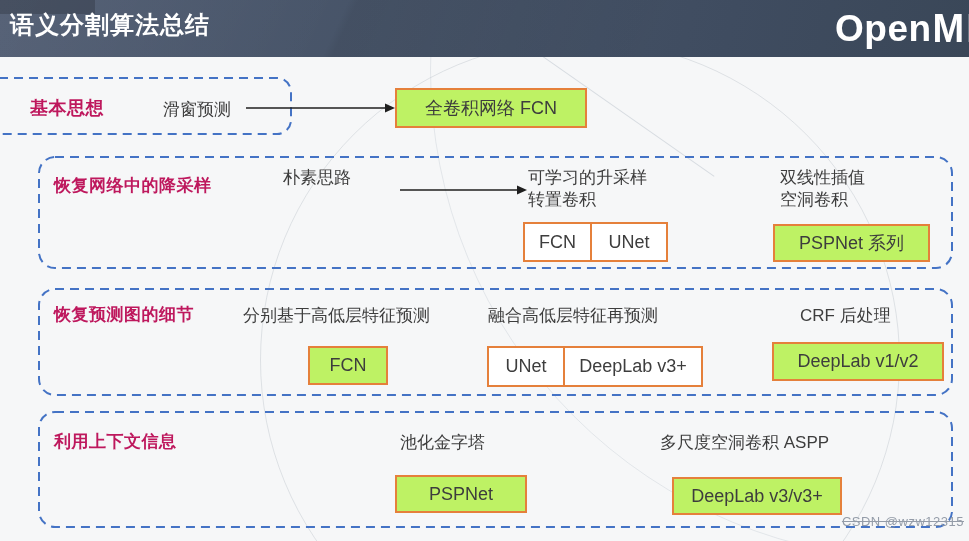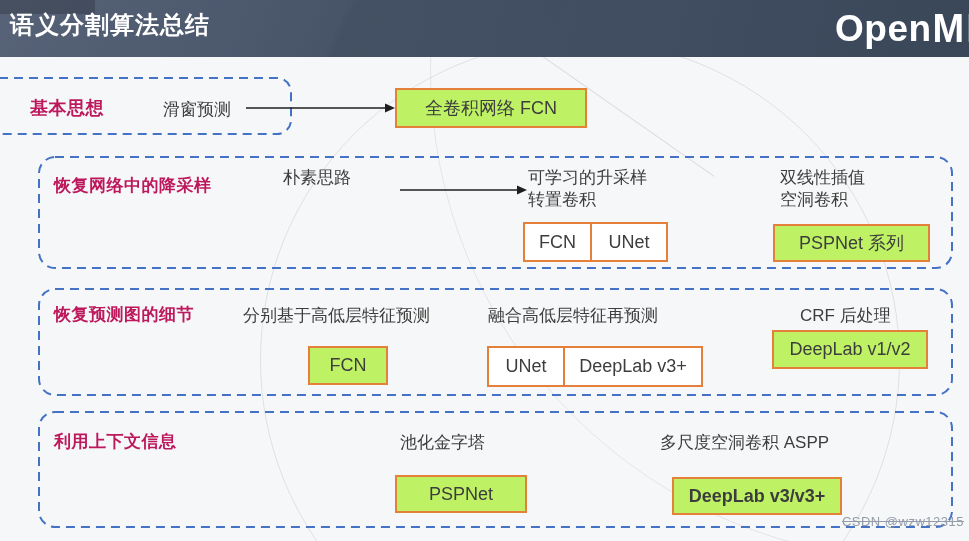--- a/index.html
+++ b/index.html
@@ -127,30 +127,30 @@
   <div class="label" style="left:243px; top:304px;">分别基于高低层特征预测</div>
   <div class="chip" style="left:308px; top:346px; width:80px; height:39px;">FCN</div>
 
   <div class="label" style="left:488px; top:304px;">融合高低层特征再预测</div>
   <div class="chip-row" style="left:487px; top:346px; height:41px;">
     <div class="cell" style="width:78px;">UNet</div>
     <div class="cell" style="width:140px;">DeepLab v3+</div>
   </div>
 
   <div class="label" style="left:800px; top:304px;">CRF 后处理</div>
-  <div class="chip" style="left:772px; top:330px; width:156px; height:39px;">DeepLab v1/v2</div>
+  <div class="chip" style="left:772px; top:342px; width:172px; height:39px;">DeepLab v1/v2</div>
 
   <div class="panel" style="left:38px; top:411px;">
     <svg width="915" height="117">
       <rect x="1" y="1" width="913" height="115" rx="16" fill="none" stroke="#4473c5" stroke-width="2" stroke-dasharray="9 6"></rect>
     </svg>
   </div>
   <div class="sec-title" style="left:54px; top:430px;">利用上下文信息</div>
 
   <div class="label" style="left:400px; top:431px;">池化金字塔</div>
   <div class="chip" style="left:395px; top:475px; width:132px; height:38px;">PSPNet</div>
 
   <div class="label" style="left:660px; top:431px;">多尺度空洞卷积 ASPP</div>
-  <div class="chip" style="left:672px; top:477px; width:170px; height:38px;font-weight:bold;">DeepLab v3/v3+</div>
+  <div class="chip" style="left:672px; top:477px; width:170px; height:38px;">DeepLab v3/v3+</div>
 
   <div class="watermark">CSDN @wzw12315</div>
 
 </div>
 
 </body></html>

